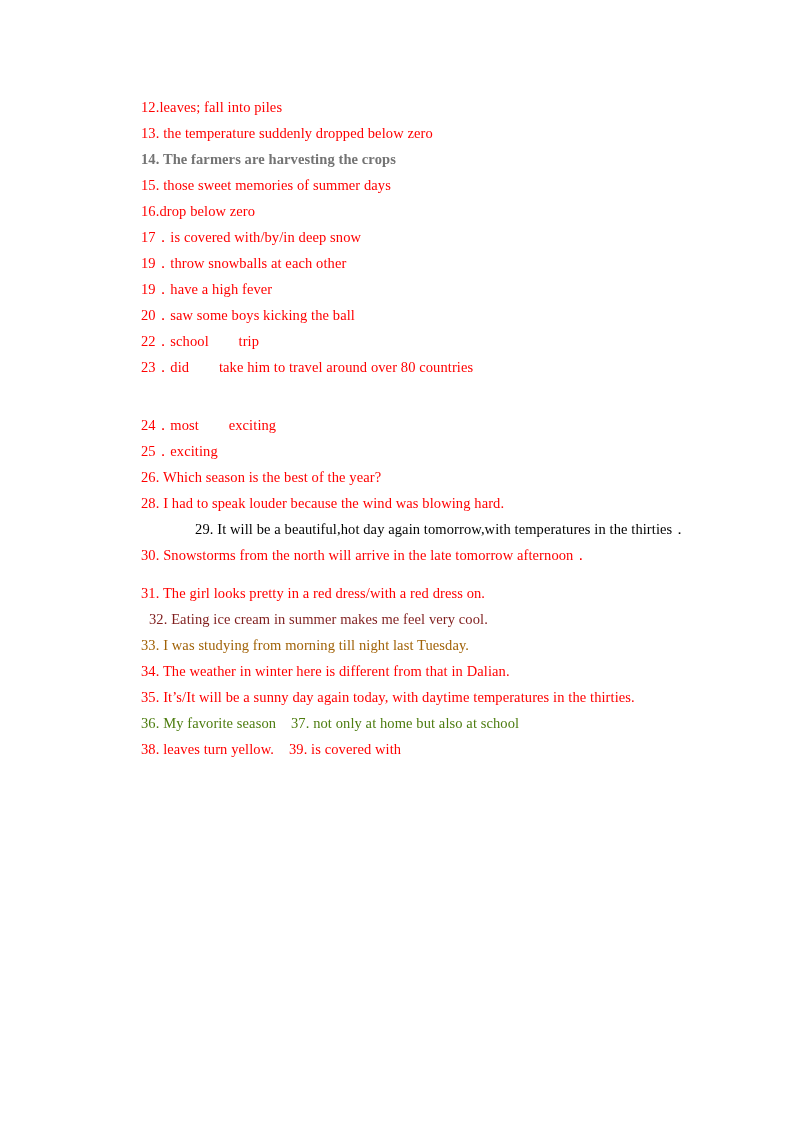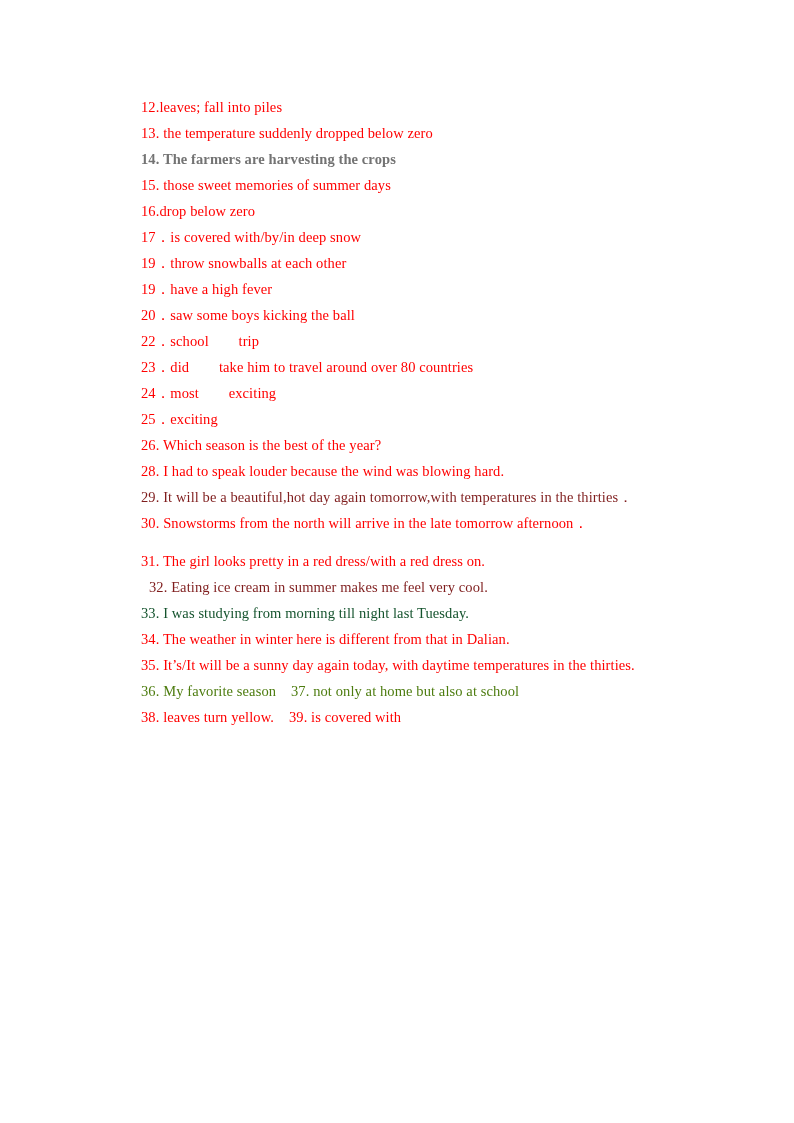--- a/index.html
+++ b/index.html
@@ -47,27 +47,27 @@
       <div class="answer-line" style="color: rgb(255, 0, 0);">13. the temperature suddenly dropped below zero</div>
       <div class="answer-line" style="color: #737373; font-weight: bold;">14. The farmers are harvesting the crops</div>
       <div class="answer-line" style="color: rgb(255, 0, 0);">15. those sweet memories of summer days</div>
       <div class="answer-line" style="color: rgb(255, 0, 0);">16.drop below zero</div>
       <div class="answer-line" style="color: rgb(255, 0, 0);">17．is covered with/by/in deep snow</div>
       <div class="answer-line" style="color: rgb(255, 0, 0);">19．throw snowballs at each other</div>
       <div class="answer-line" style="color: rgb(255, 0, 0);">19．have a high fever</div>
       <div class="answer-line" style="color: rgb(255, 0, 0);">20．saw some boys kicking the ball</div>
       <div class="answer-line" style="color: rgb(255, 0, 0);">22．school        trip</div>
       <div class="answer-line" style="color: rgb(255, 0, 0);">23．did        take him to travel around over 80 countries</div>
-      <div class="answer-line" style="color: rgb(255, 0, 0);">24．most        exciting</div>
+      <div class="answer-line" style="color: rgb(255, 0, 0); margin-top: 32px;">24．most        exciting</div>
       <div class="answer-line" style="color: rgb(255, 0, 0);">25．exciting</div>
       <div class="answer-line" style="color: rgb(255, 0, 0);">26. Which season is the best of the year?</div>
       <div class="answer-line" style="color: rgb(255, 0, 0);">28. I had to speak louder because the wind was blowing hard.</div>
-      <div class="answer-line" style="color: #7f1d1d;">29. It will be a beautiful,hot day again tomorrow,with temperatures in the thirties．</div>
+      <div class="answer-line" style="color: #000000; text-align: center;">29. It will be a beautiful,hot day again tomorrow,with temperatures in the thirties．</div>
       <div class="answer-line" style="color: rgb(255, 0, 0);">30. Snowstorms from the north will arrive in the late tomorrow afternoon．</div>
       <div class="answer-line" style="color: rgb(255, 0, 0); margin-top: 12px;">31. The girl looks pretty in a red dress/with a red dress on.</div>
       <div class="answer-line" style="color: #7f1d1d; margin-left: 8px;">32. Eating ice cream in summer makes me feel very cool.</div>
-      <div class="answer-line" style="color: #14532d;">33. I was studying from morning till night last Tuesday.</div>
+      <div class="answer-line" style="color: #a16207;">33. I was studying from morning till night last Tuesday.</div>
       <div class="answer-line" style="color: rgb(255, 0, 0);">34. The weather in winter here is different from that in Dalian.</div>
       <div class="answer-line" style="color: rgb(255, 0, 0);">35. It’s/It will be a sunny day again today, with daytime temperatures in the thirties.</div>
       <div class="answer-line" style="color: #4d7c0f;">36. My favorite season    37. not only at home but also at school</div>
       <div class="answer-line" style="color: rgb(255, 0, 0);">38. leaves turn yellow.    39. is covered with</div>
     </div>
 </div>
 
 </body></html>

